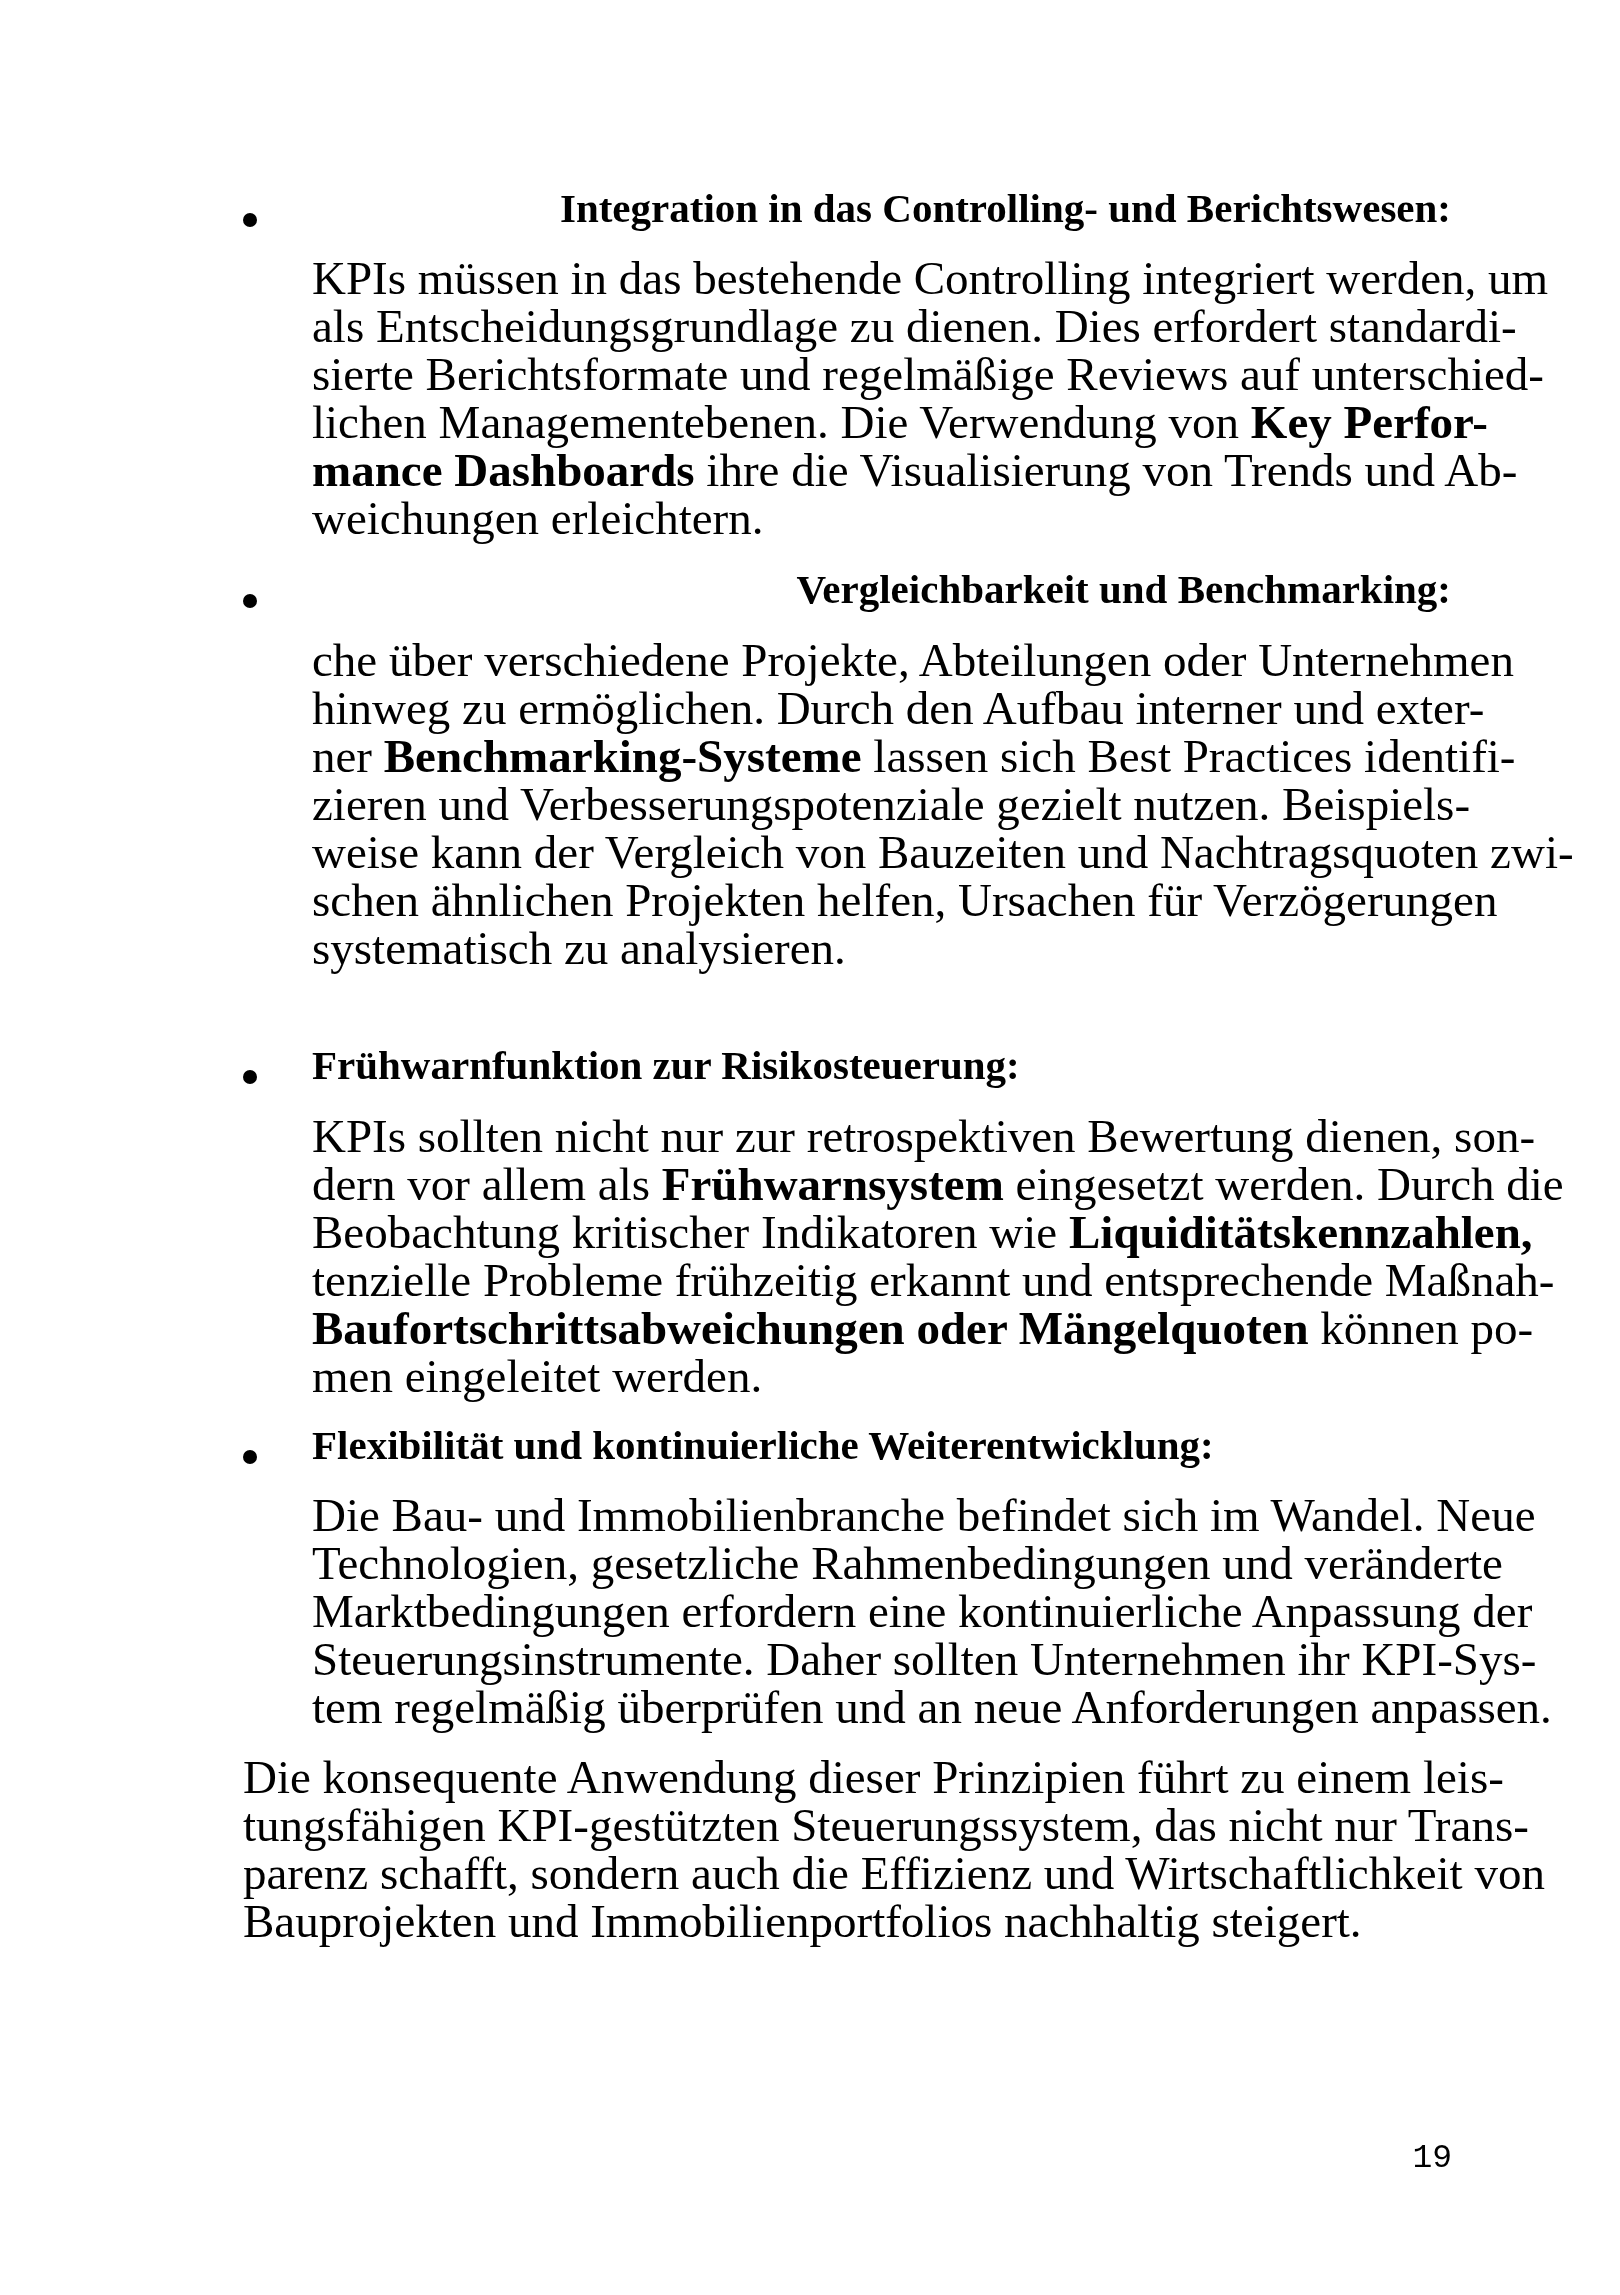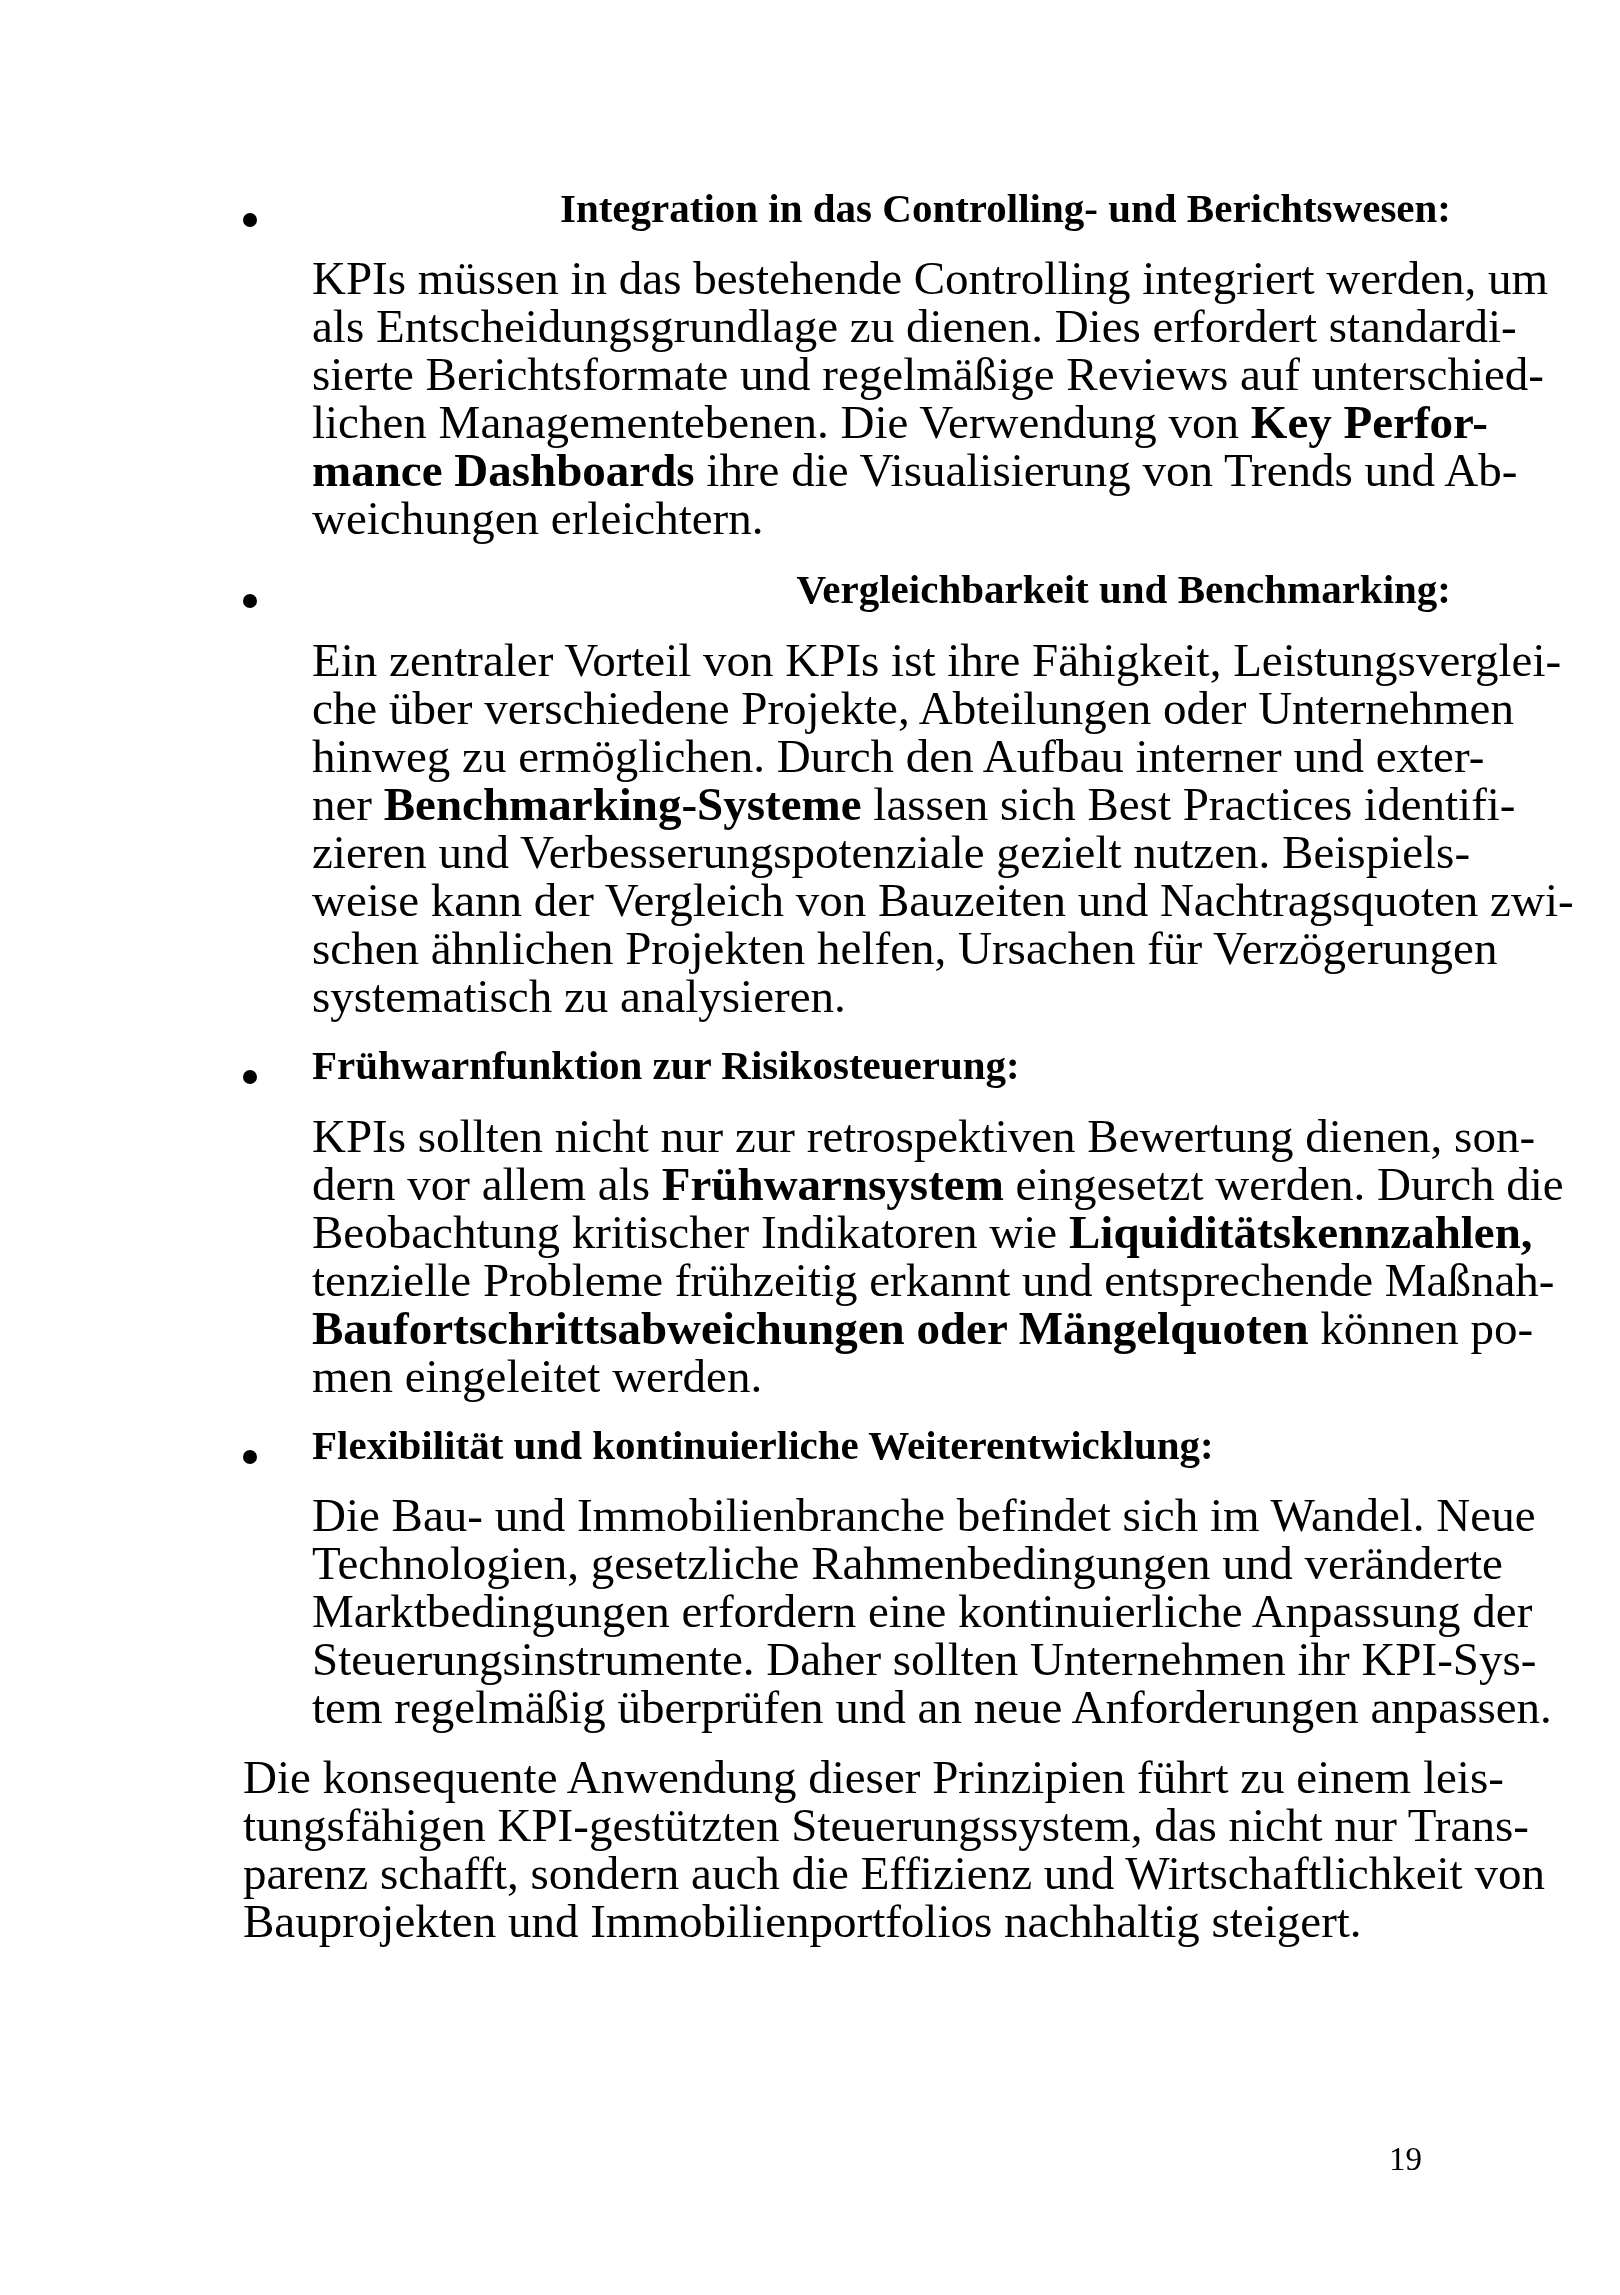--- a/index.html
+++ b/index.html
@@ -22,21 +22,21 @@
   .final-block { position: absolute; left: 243px; width: 1208px; }
   .line {
     display: block; height: 48px; line-height: 48px;
     font-size: 47px; white-space: nowrap;
     text-align: justify; text-align-last: justify;
   }
   .line.last { text-align: left; text-align-last: left; }
   .line b { font-weight: bold; }
   .page-number {
     position: absolute; left: 1389px; width: 63px; top: 2138px;
-    font-family: Liberation Serif, serif;
+    text-align: right; font-family: Liberation Mono, monospace;
     font-size: 33px; line-height: 42px;
   }
 </style>
 </head>
 <body>
 
 <div class="page">
 
   <div class="item" style="top:184px;">
     <span class="bullet" style="top:29px;"></span>
@@ -48,21 +48,20 @@
         <span class="line"><span>lichen Managementebenen. Die Verwendung von </span><b>Key Perfor-</b></span>
         <span class="line"><b>mance Dashboards</b><span> ihre die Visualisierung von Trends und Ab-</span></span>
         <span class="line last"><span>weichungen erleichtern.</span></span>
       </div>
   </div>
 
   <div class="item" style="top:565px;">
     <span class="bullet" style="top:29px;"></span>
     <div class="heading" style="top:0;text-align:right;">Vergleichbarkeit und Benchmarking:</div>
     <div class="body-block" style="top:71px;">
-        <span class="line"><span>Ein zentraler Vorteil von KPIs ist ihre Fähigkeit, Leistungsverglei-</span></span>
         <span class="line"><span>che über verschiedene Projekte, Abteilungen oder Unternehmen</span></span>
         <span class="line"><span>hinweg zu ermöglichen. Durch den Aufbau interner und exter-</span></span>
         <span class="line"><span>ner </span><b>Benchmarking-Systeme</b><span> lassen sich Best Practices identifi-</span></span>
         <span class="line"><span>zieren und Verbesserungspotenziale gezielt nutzen. Beispiels-</span></span>
         <span class="line"><span>weise kann der Vergleich von Bauzeiten und Nachtragsquoten zwi-</span></span>
         <span class="line"><span>schen ähnlichen Projekten helfen, Ursachen für Verzögerungen</span></span>
         <span class="line last"><span>systematisch zu analysieren.</span></span>
       </div>
   </div>
 

